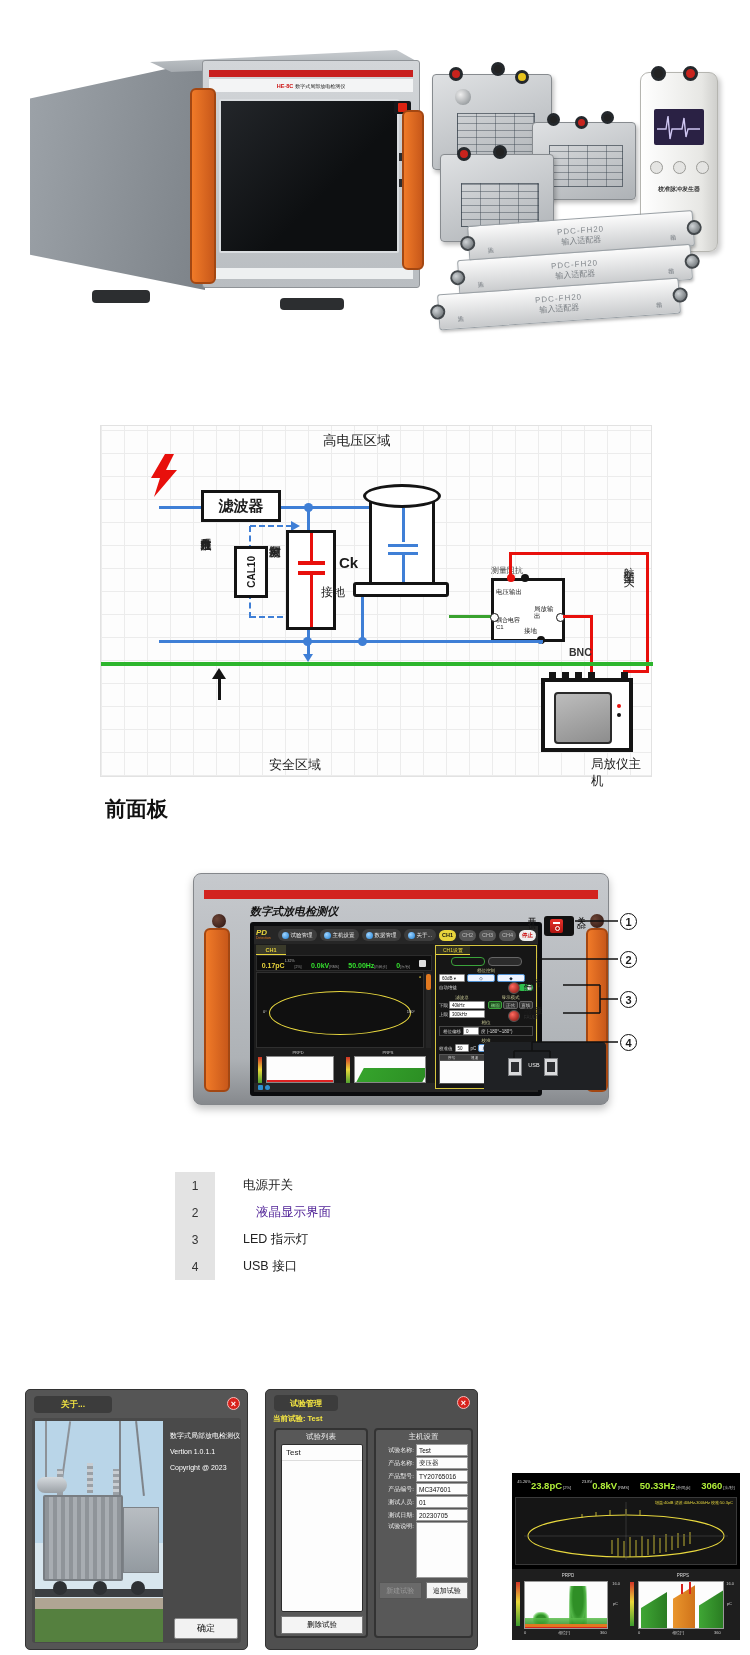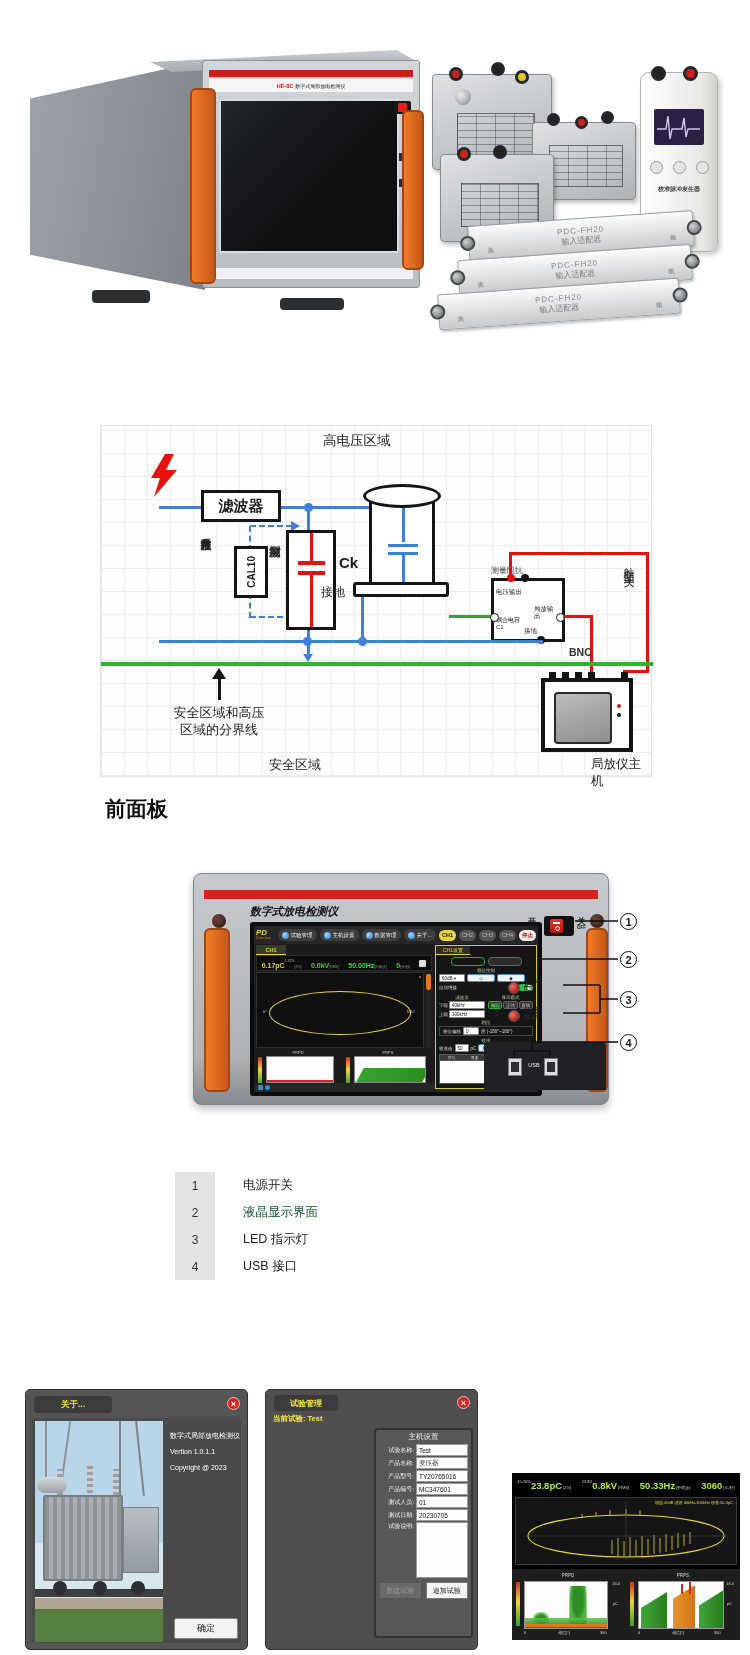--- a/index.html
+++ b/index.html
@@ -218,24 +218,20 @@
     <div class="bwire" style="left:58px;top:214px;width:384px;height:3px;"></div>
     <div class="jdot" style="left:202px;top:211px;"></div>
     <div class="jdot" style="left:257px;top:211px;"></div>
     <div class="bwire" style="left:206px;top:217px;width:3px;height:11px;"></div>
     <div class="abs" style="left:202px;top:228px;width:0;height:0;border-left:5px solid transparent;border-right:5px solid transparent;border-top:8px solid #3f7fd6;"></div>
     <div class="bwire" style="left:438px;top:214px;width:3px;height:4px;"></div>
 
     <div class="abs" style="left:0;top:236px;width:552px;height:4px;background:#2db52d;"></div>
     <div class="abs" style="left:111px;top:242px;width:0;height:0;border-left:7px solid transparent;border-right:7px solid transparent;border-bottom:11px solid #141414;"></div>
     <div class="abs" style="left:116.5px;top:252px;width:3px;height:22px;background:#141414;"></div>
-    <div class="abs" style="left:28px;top:278px;width:180px;text-align:center;font-size:13px;line-height:17px;color:#222;">
-      <div>安全区域和高压</div>
-      <div>区域的分界线</div>
-    </div>
 
     <div class="kbox" style="left:440px;top:252px;width:92px;height:74px;border-width:4px;">
       <div class="abs" style="left:9px;top:10px;width:54px;height:48px;background:linear-gradient(160deg,#bdbdbd,#8d8d8d);border:2px solid #2a2a2a;border-radius:4px;"></div>
       <div class="abs" style="left:72px;top:22px;width:4px;height:4px;border-radius:50%;background:#e8100c;"></div>
       <div class="abs" style="left:72px;top:31px;width:4px;height:4px;border-radius:50%;background:#141414;"></div>
     </div>
     <div class="abs" style="left:448px;top:246px;width:7px;height:6px;background:#141414;"></div>
     <div class="abs" style="left:461px;top:246px;width:7px;height:6px;background:#141414;"></div>
     <div class="abs" style="left:474px;top:246px;width:7px;height:6px;background:#141414;"></div>
     <div class="abs" style="left:487px;top:246px;width:7px;height:6px;background:#141414;"></div>
@@ -454,21 +450,21 @@
     </div>
 
   <div class="abs" style="left:175px;top:1172px;width:40px;height:108px;background:#e3e3e3;"></div>
   <div class="abs" style="left:175px;top:1172px;width:300px;">
     <div style="display:flex;height:27px;align-items:center;">
       <div style="width:40px;text-align:center;font-size:12px;color:#333;">1</div>
       <div style="padding-left:28px;font-size:12.5px;color:#222;">电源开关</div>
     </div>
     <div style="display:flex;height:27px;align-items:center;">
       <div style="width:40px;text-align:center;font-size:12px;color:#333;">2</div>
-      <div style="padding-left:28px;font-size:12.5px;color:#14532d;">液晶显示界面</div>
+      <div style="padding-left:28px;font-size:12.5px;color:#4c1d95;margin-left:13px;">液晶显示界面</div>
     </div>
     <div style="display:flex;height:27px;align-items:center;">
       <div style="width:40px;text-align:center;font-size:12px;color:#333;">3</div>
       <div style="padding-left:28px;font-size:12.5px;color:#222;">LED 指示灯</div>
     </div>
     <div style="display:flex;height:27px;align-items:center;">
       <div style="width:40px;text-align:center;font-size:12px;color:#333;">4</div>
       <div style="padding-left:28px;font-size:12.5px;color:#222;">USB 接口</div>
     </div>
   </div>
@@ -512,20 +508,29 @@
 
   <div class="abs" style="left:265px;top:1389px;width:213px;height:261px;background:#4f4f4f;border:1px solid #333;border-radius:5px;box-sizing:border-box;">
     <div class="dlg-tab" style="left:8px;top:5px;width:64px;height:16px;font-size:8px;">
         <span>试验管理</span>
       </div>
     <div class="close-x" style="right:7px;top:6px;">
         <span>×</span>
       </div>
     <div class="abs" style="left:7px;top:24px;font-size:7.5px;font-weight:bold;color:#f5e642;">当前试验: Test</div>
 
+    <div class="abs" style="left:8px;top:38px;width:94px;height:210px;border:2px solid #333;border-radius:4px;background:#585858;box-sizing:border-box;">
+      <div style="text-align:center;font-size:7.5px;color:#eee;height:13px;line-height:13px;">试验列表</div>
+      <div class="abs" style="left:5px;top:14px;width:80px;height:166px;background:#fdfdfd;border:1px solid #2c2c2c;border-radius:2px;">
+        <div style="font-size:8px;color:#222;padding:3px 4px;border-bottom:1px solid #ddd;">Test</div>
+      </div>
+      <div class="abs ctr" style="left:5px;top:186px;width:80px;height:16px;background:#f4f4f4;border:1px solid #777;font-size:7.5px;color:#111;">
+        <span>删除试验</span>
+      </div>
+    </div>
 
     <div class="abs" style="left:108px;top:38px;width:99px;height:210px;border:2px solid #333;border-radius:4px;background:#585858;box-sizing:border-box;">
       <div style="text-align:center;font-size:7.5px;color:#eee;height:13px;line-height:13px;">主机设置</div>
       <div style="display:flex;align-items:center;margin:1px 3px;">
         <span class="fld-lab">试验名称:</span>
         <span class="fld-in">Test</span>
       </div>
       <div style="display:flex;align-items:center;margin:1px 3px;">
         <span class="fld-lab">产品名称:</span>
         <span class="fld-in">变压器</span>

